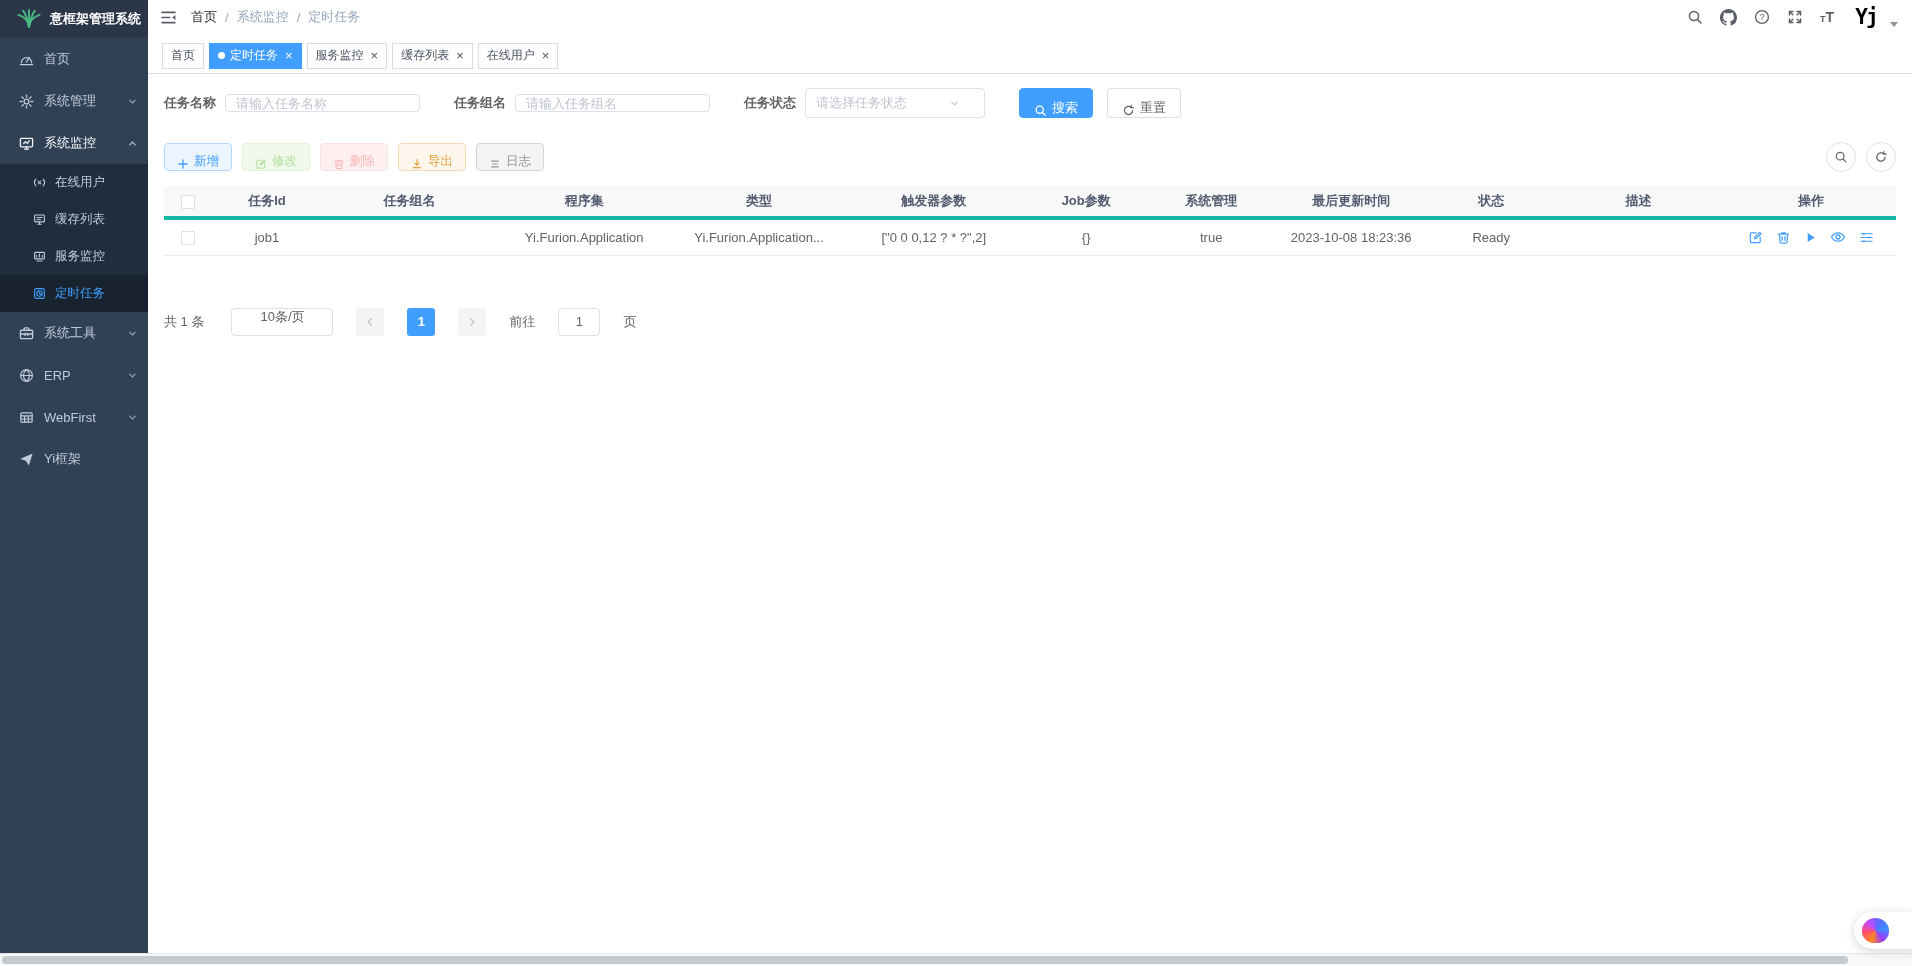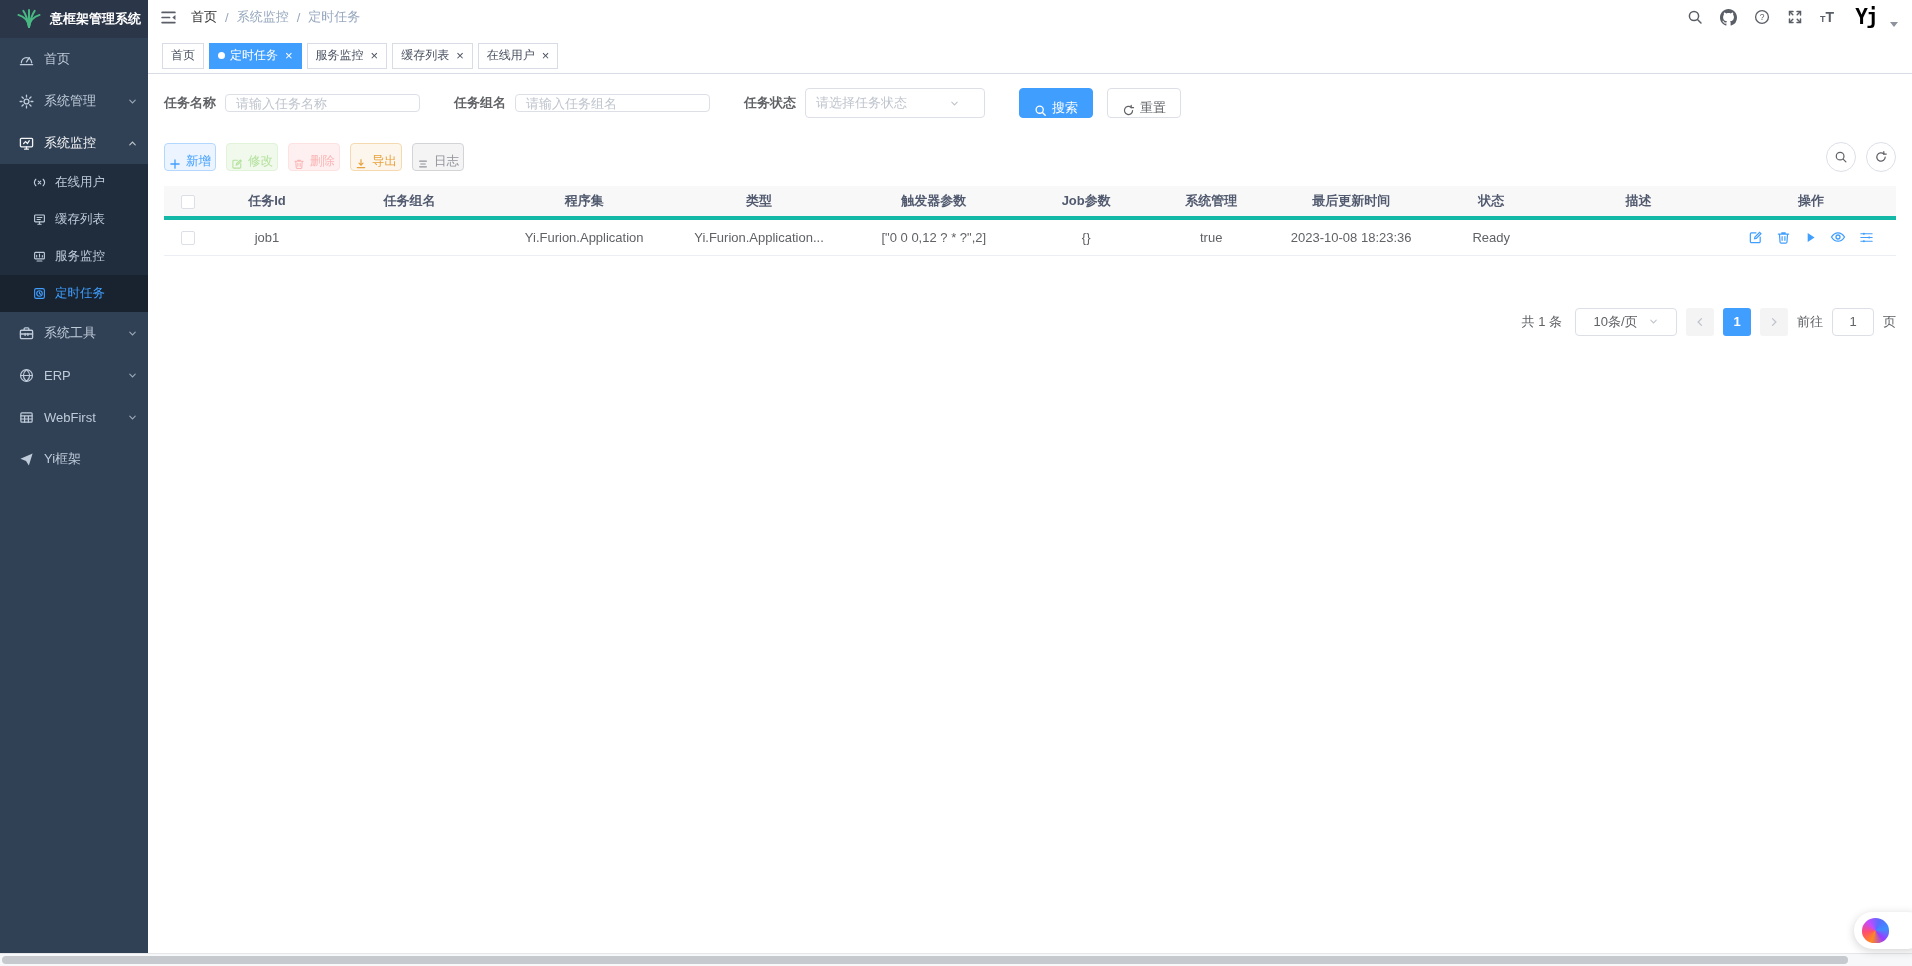--- a/index.html
+++ b/index.html
@@ -64,21 +64,21 @@
   .f-select { width:180px; height:30px; border:1px solid #dcdfe6; border-radius:4px; padding:0 24px 0 10px;
     font-size:13px; color:#bfc4cd; display:flex; align-items:center; justify-content:space-between; cursor:pointer; }
   .btn { height:30px; border-radius:4px; border:1px solid #dcdfe6; background:#fff; color:#606266;
     font-size:13px; display:inline-flex; align-items:flex-end; gap:5px; padding:0 14px; cursor:pointer;
     font-family:inherit; white-space:nowrap; }
   .btn-primary { background:#409eff; border-color:#409eff; color:#fff; }
   .btn-search { margin-right:14px; }
 
   
   .toolbar { margin-top:24px; display:flex; align-items:center; gap:10px; }
-  .tbtn { height:28px; font-size:12.5px; padding:0 4px; }
+  .tbtn { height:28px; font-size:12.5px; padding:0 12px; }
   .tbtn-add { background:#ecf5ff; border-color:#b3d8ff; color:#409eff; }
   .tbtn-edit { background:#f0f9eb; border-color:#e1f3d8; color:#b3e19d; cursor:not-allowed; }
   .tbtn-del { background:#fef0f0; border-color:#fde2e2; color:#fab6b6; cursor:not-allowed; }
   .tbtn-export { background:#fdf6ec; border-color:#f5dab1; color:#e6a23c; }
   .tbtn-log { background:#f4f4f5; border-color:#d3d4d6; color:#909399; }
   .toolbar-right { margin-left:auto; display:flex; gap:10px; }
   .circle-btn { width:30px; height:30px; border-radius:50%; border:1px solid #dcdfe6; background:#fff;
     color:#606266; display:flex; align-items:center; justify-content:center; cursor:pointer; }
 
   
@@ -86,25 +86,25 @@
   th { background:#f8f8f9; color:#515a6e; font-size:13px; font-weight:700; height:32px;
     text-align:center; border-bottom:4px solid #14b8a6; white-space:nowrap; overflow:hidden; }
   td { color:#606266; font-size:13px; height:37px; text-align:center; border-bottom:1px solid #ebeef5;
     white-space:nowrap; overflow:hidden; text-overflow:ellipsis; }
   .checkbox { display:inline-block; width:14px; height:14px; border:1px solid #dcdfe6; border-radius:2px;
     background:#fff; vertical-align:middle; cursor:pointer; }
   .op-cell { display:flex; align-items:center; justify-content:center; gap:13px; color:#409eff; }
   .op-icon { cursor:pointer; display:flex; }
 
   
-  .pagination { margin-top:52px; display:flex; align-items:center; justify-content:flex-end; gap:9px;
+  .pagination { margin-top:52px; display:flex; align-items:center; gap:23px;
     font-size:13px; color:#606266; }
   .pg-total { margin-right:4px; }
   .pg-size { width:102px; height:28px; border:1px solid #dcdfe6; border-radius:4px; display:flex;
-    align-items:center; justify-content:center; gap:10px; color:#606266; cursor:pointer; background:#fff; }
+    align-items:center; justify-content:center; gap:10px; color:#606266; cursor:pointer; background:#fff;flex-direction:column; }
   .pg-btn { width:28px; height:28px; border-radius:3px; background:#f4f4f5; color:#c0c4cc;
     display:flex; align-items:center; justify-content:center; cursor:pointer; border:none; }
   .pg-num { width:28px; height:28px; border-radius:3px; background:#409eff; color:#fff; font-weight:700;
     display:flex; align-items:center; justify-content:center; cursor:pointer; }
   .pg-goto-input { width:42px; height:28px; border:1px solid #dcdfe6; border-radius:4px; text-align:center;
     font-size:13px; color:#606266; outline:none; font-family:inherit; }
 
   
   .hscrollbar { position:fixed; left:0; right:0; bottom:0; height:13px; background:#f7f8f9;
     border-top:1px solid #e4e6e9; z-index:40; }

